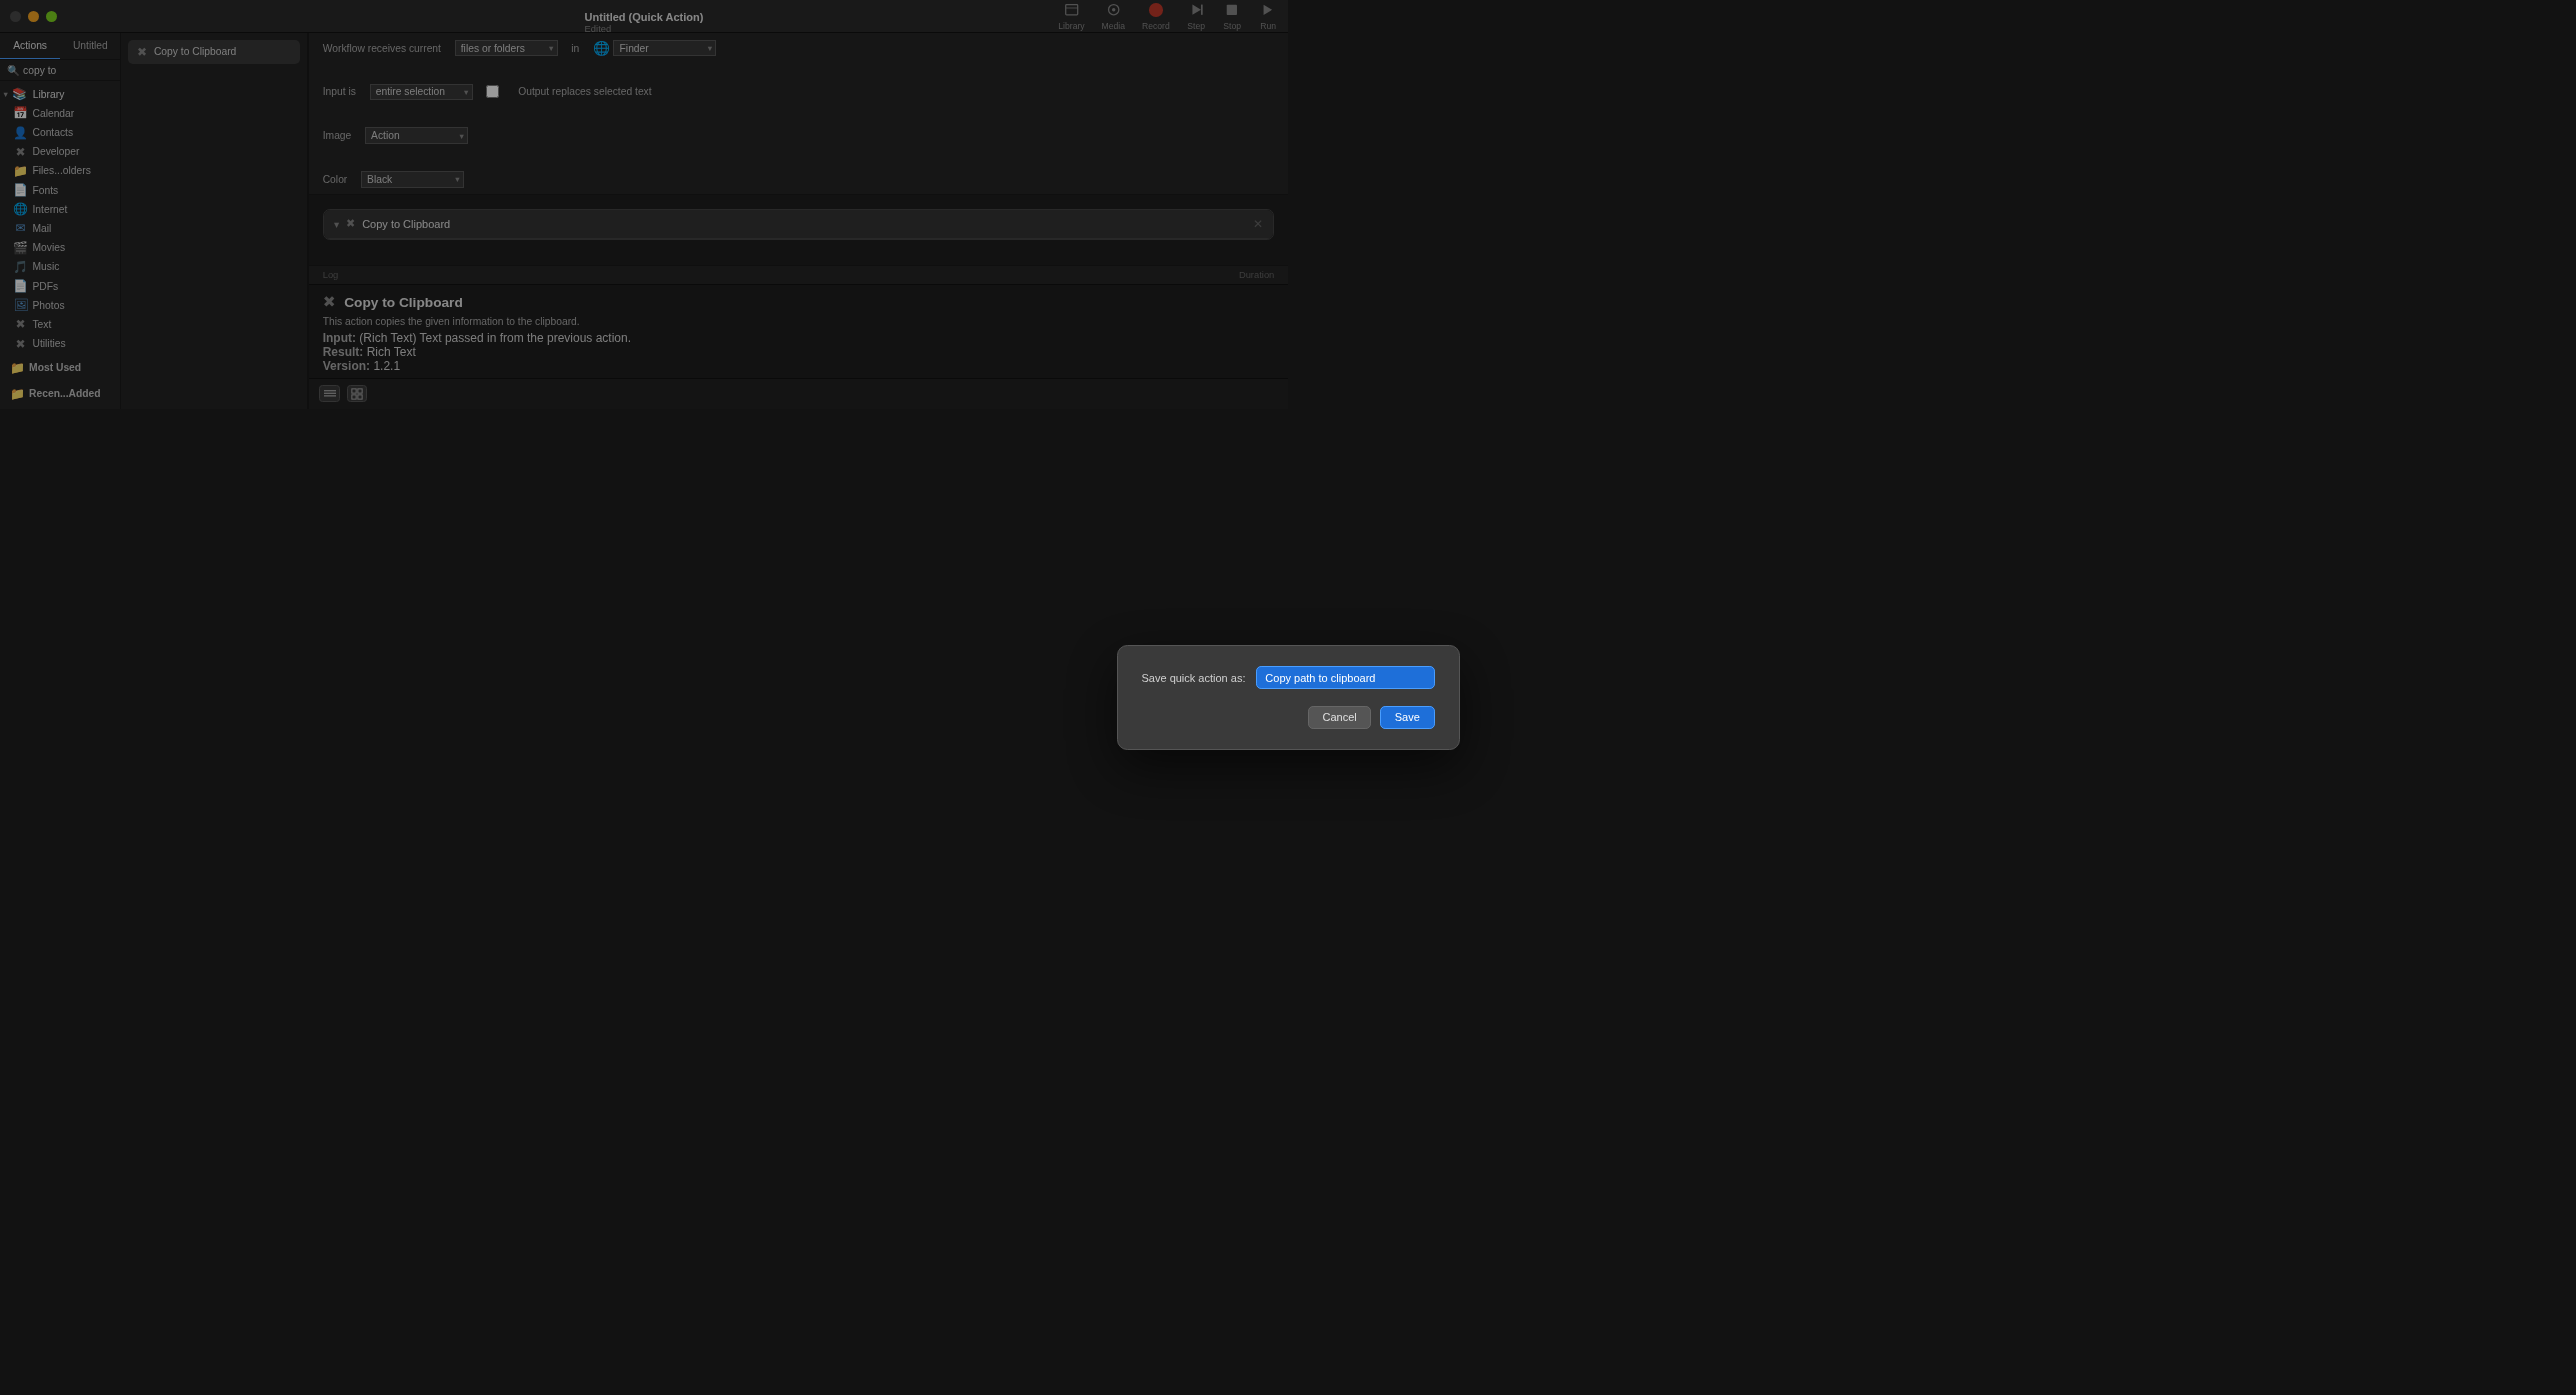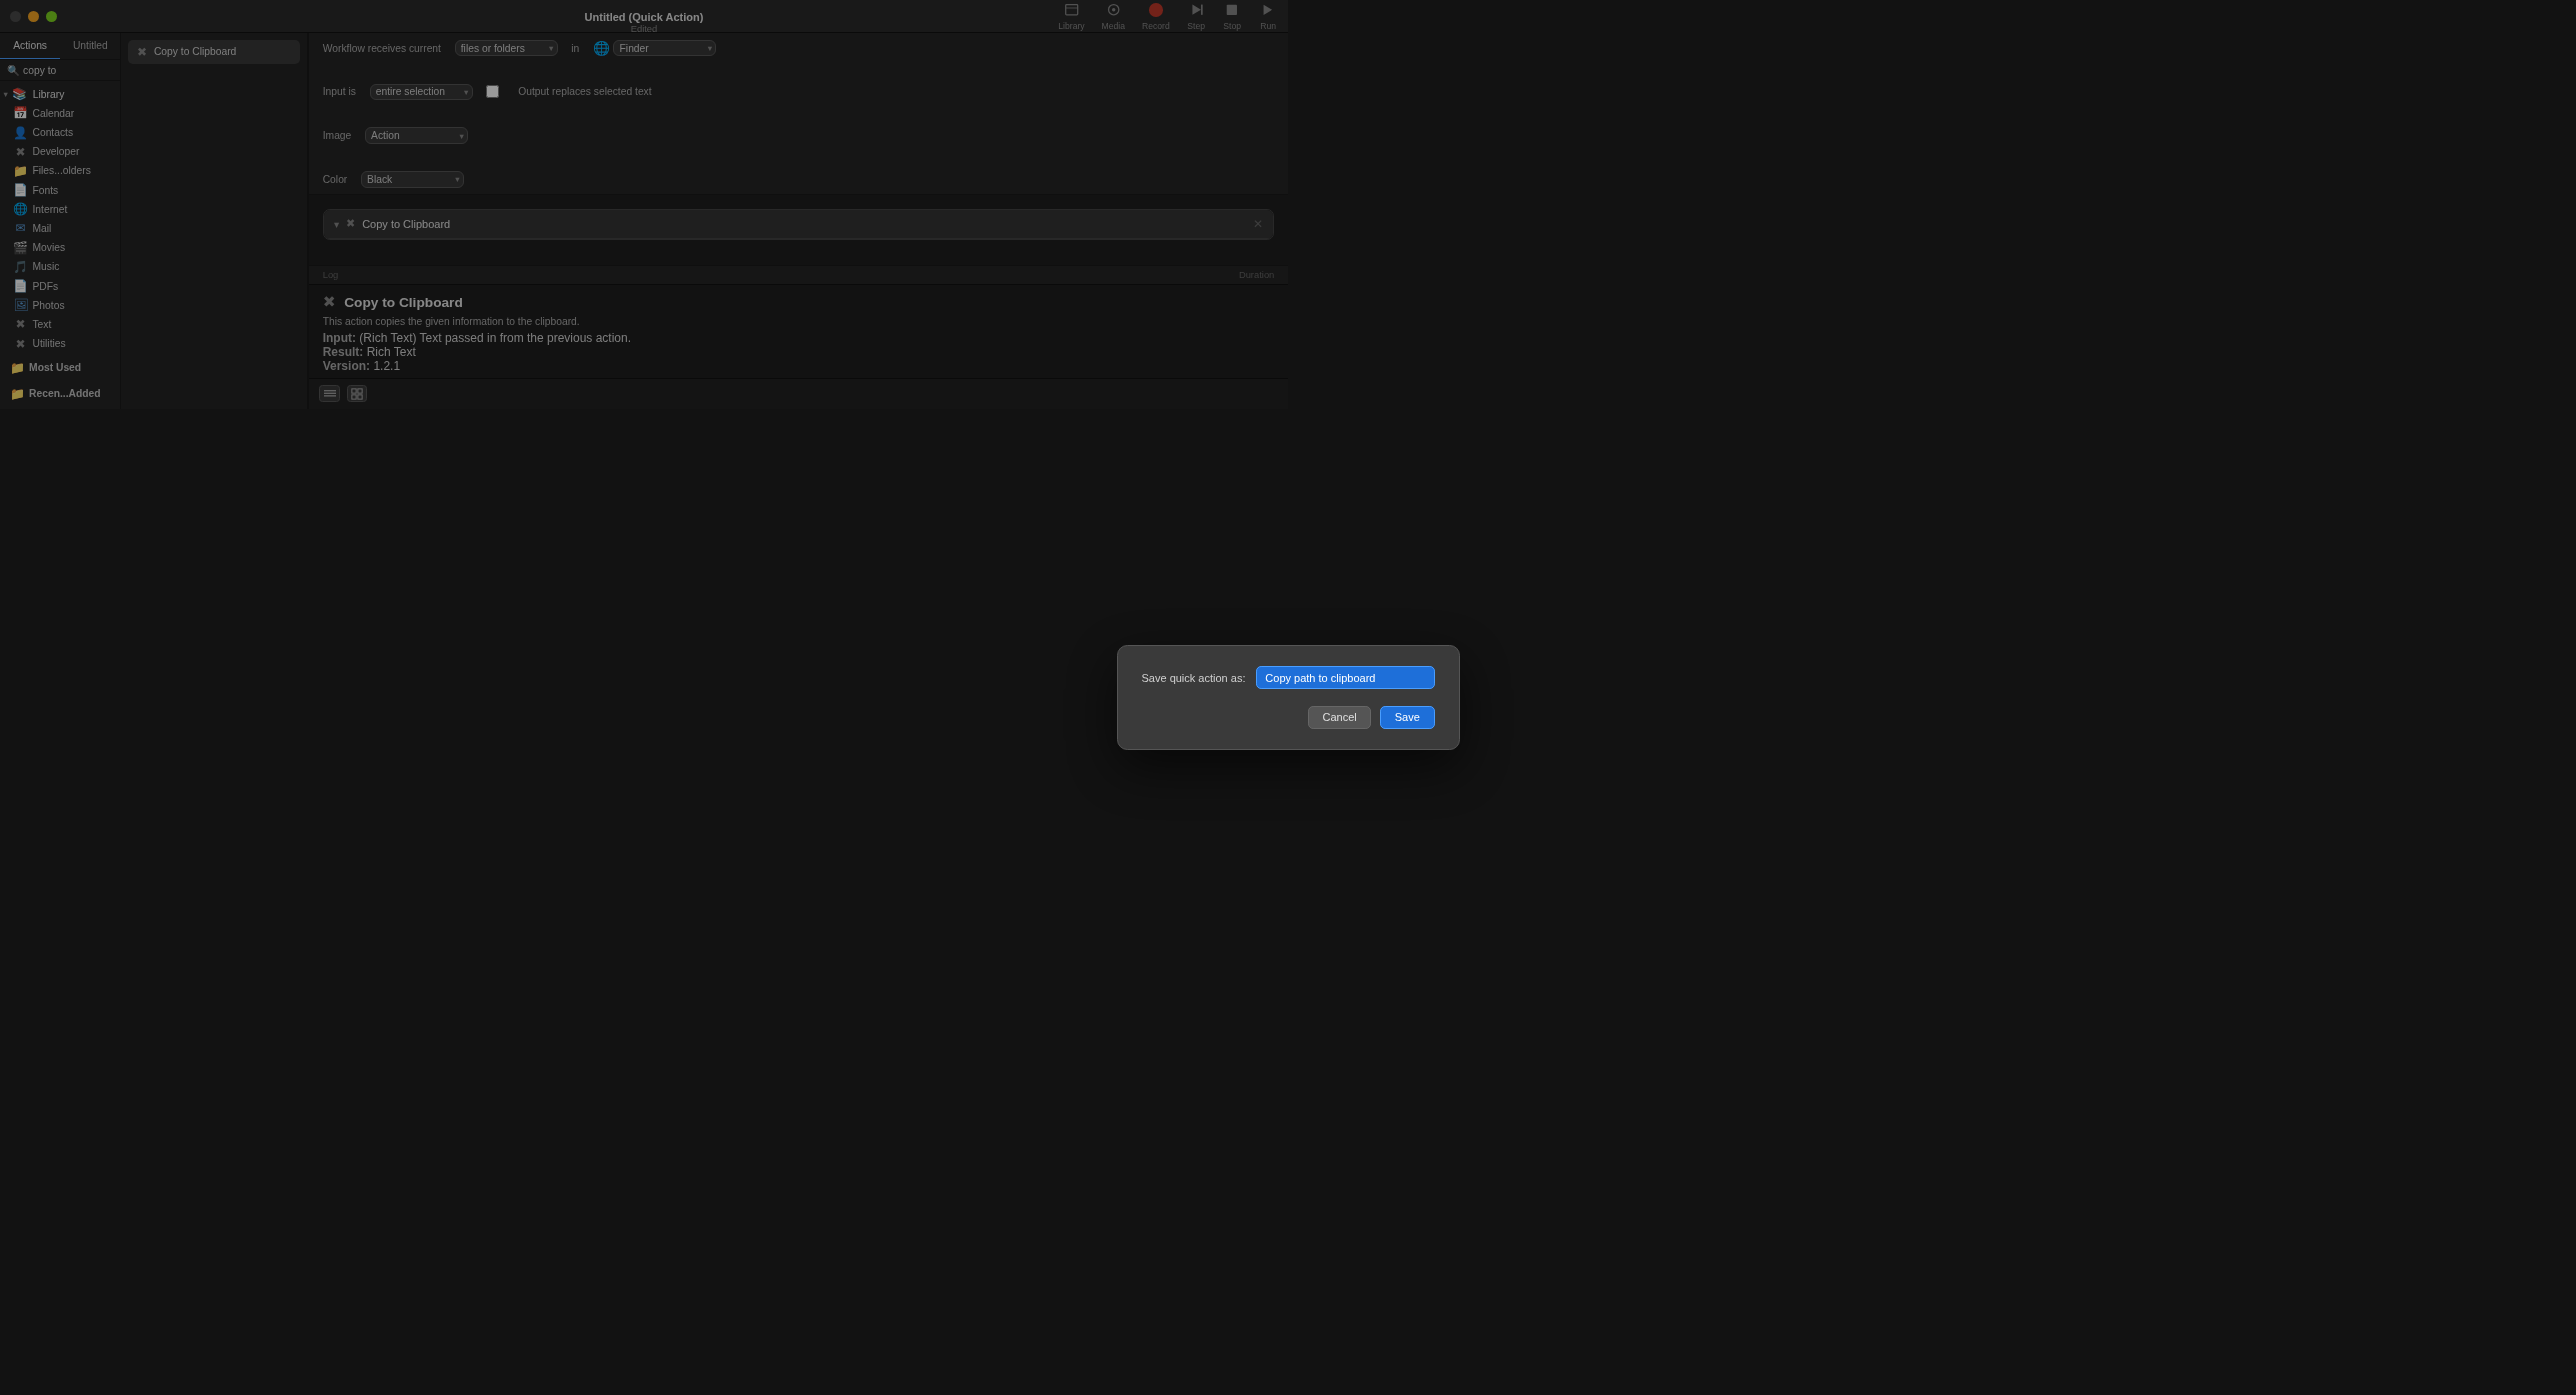--- a/index.html
+++ b/index.html
@@ -36,21 +36,20 @@
       border: none;
       cursor: pointer;
     }
     .btn-close { background: #4a4a4a; }
     .btn-min { background: #f5a623; }
     .btn-max { background: #7ed321; }
     .title-center {
       position: absolute;
       left: 50%;
       transform: translateX(-50%);
-      text-align: center;
       margin-top: 12px;
     }
     .title-center .app-title {
       font-size: 11px;
       font-weight: 600;
       color: #e0e0e0;
     }
     .title-center .app-subtitle {
       font-size: 9.4px;
       color: #888;
@@ -416,21 +415,21 @@
     }
     .right-panel {
       flex: 1;
       display: flex;
       flex-direction: column;
     }
 
     select {
       background: #383838;
       border: 0.9px solid #555;
-      border-radius: 6px;
+      border-radius: 0;
       color: #d0d0d0;
       padding: 1.7px 17px 1.7px 5.1px;
       font-size: 10.3px;
       cursor: pointer;
       min-width: 103px;
       -webkit-appearance: none;
     }
   </style>
 </head>
 <body>

